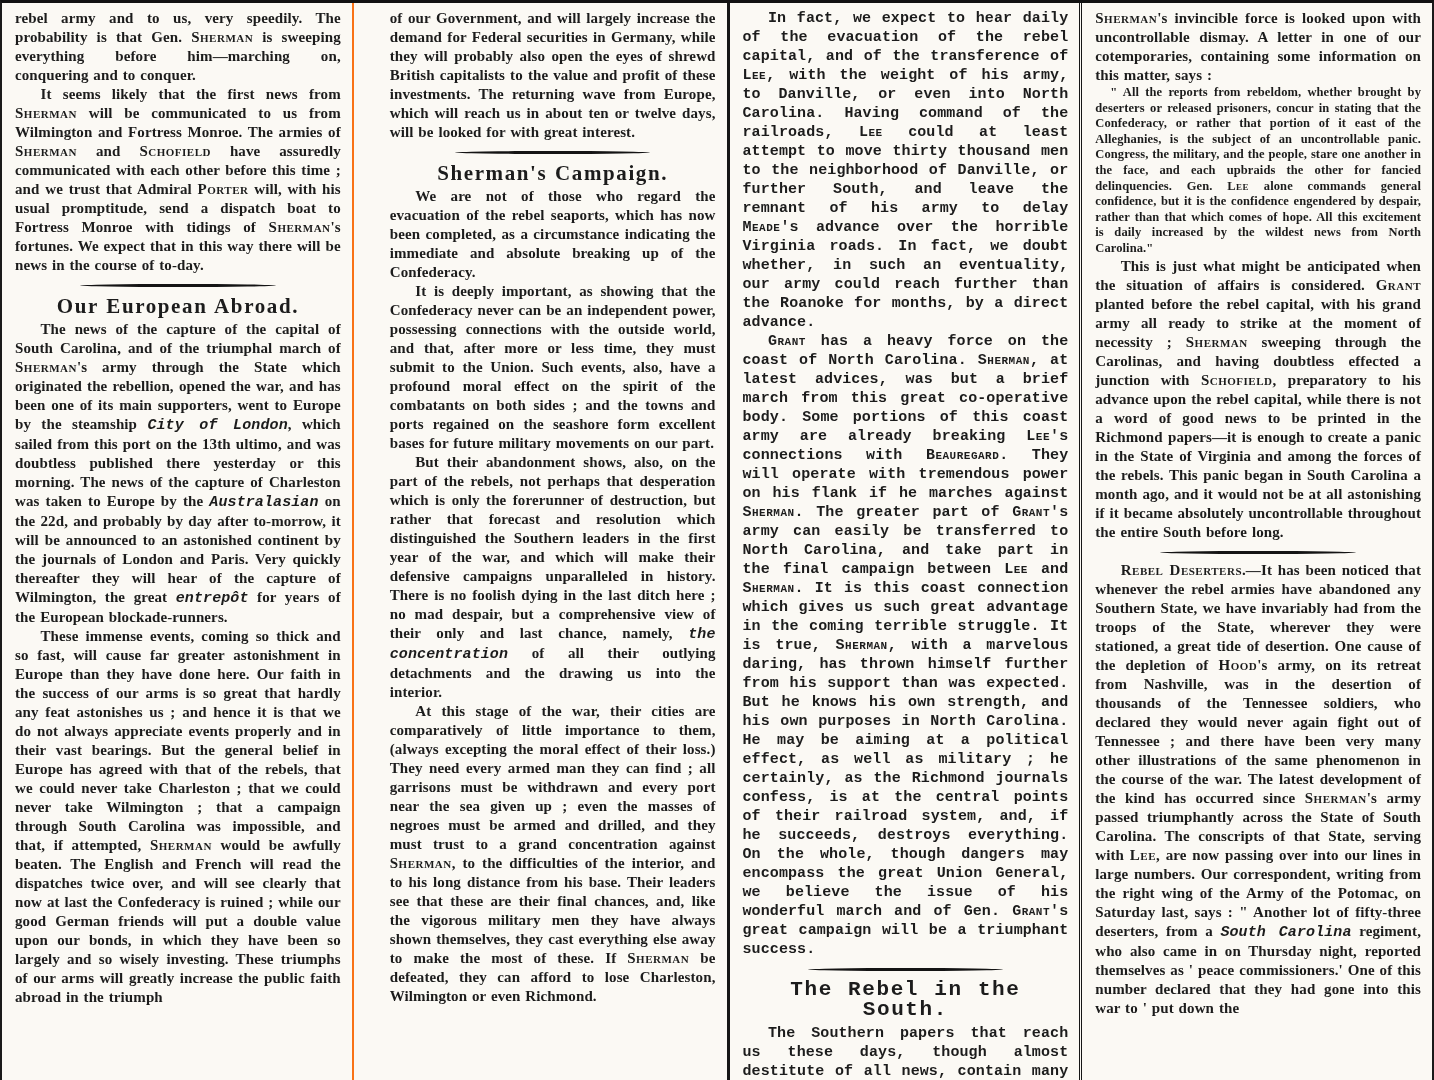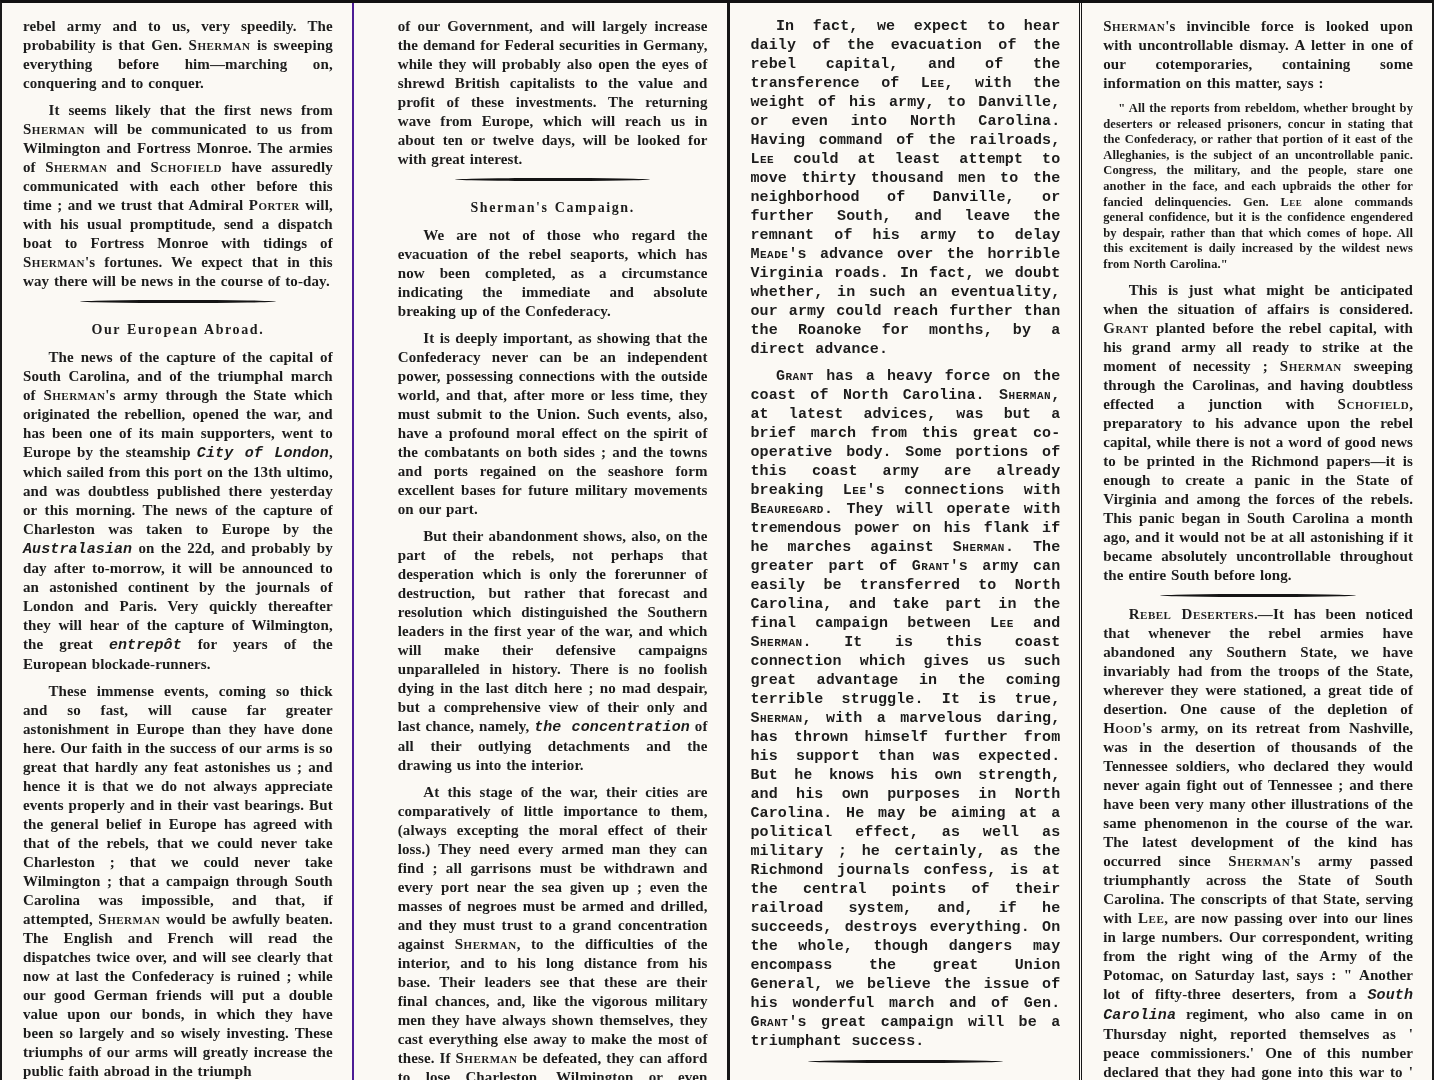--- a/index.html
+++ b/index.html
@@ -10,29 +10,29 @@
     display:flex;overflow:hidden;
     font-family:"Liberation Serif","DejaVu Serif",serif;
     font-weight:bold;
   }
   .col{
     flex:1 1 0;height:100%;box-sizing:border-box;
     padding:6px 11px 0 13px;overflow:hidden;
     text-align:justify;
     font-size:15px;line-height:19px;letter-spacing:0.1px;word-spacing:1px;
   }
-  .col.c2{border-left:2px solid #4c1d95;padding-left:36px;}
+  .col.c2{border-left:2px solid #f97316;padding-left:36px;}
   .col.c3{border-left:3px solid #161616;font-family:Liberation Mono, monospace;}
   .col.c4{border-left:3px double #161616;}
-  .p{margin:8px;text-indent:1.7em;}
+  .p{margin:0;text-indent:1.7em;}
   .p.noindent{text-indent:0;}
   .p.small{font-size:12.5px;line-height:15.6px;text-indent:1.2em;word-spacing:0.5px;}
   .head{
-    margin:17px 0 4px;text-align:center;text-indent:0;
-    font-size:14px;line-height:20px;font-weight:bold;letter-spacing:1.6px;
+    margin:9px 0 4px;text-align:center;text-indent:0;
+    font-size:21px;line-height:20px;font-weight:bold;letter-spacing:1.6px;
   }
   .rule{
     height:3px;width:60%;margin:9px auto 7px;background:#141414;
     border-radius:50% / 50%;
   }
   .sc{font-variant:small-caps;letter-spacing:0.5px;}
   .it{font-style:italic;font-family:Liberation Mono, monospace;}
 </style>
 </head>
 <body>

